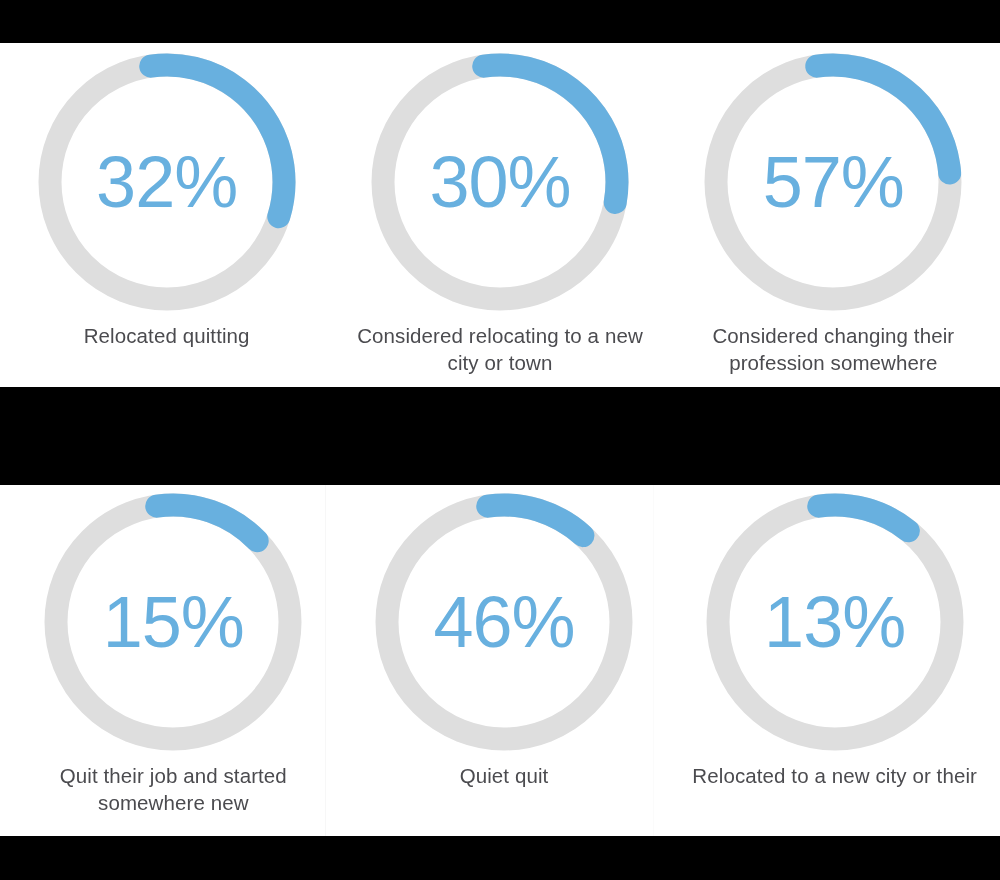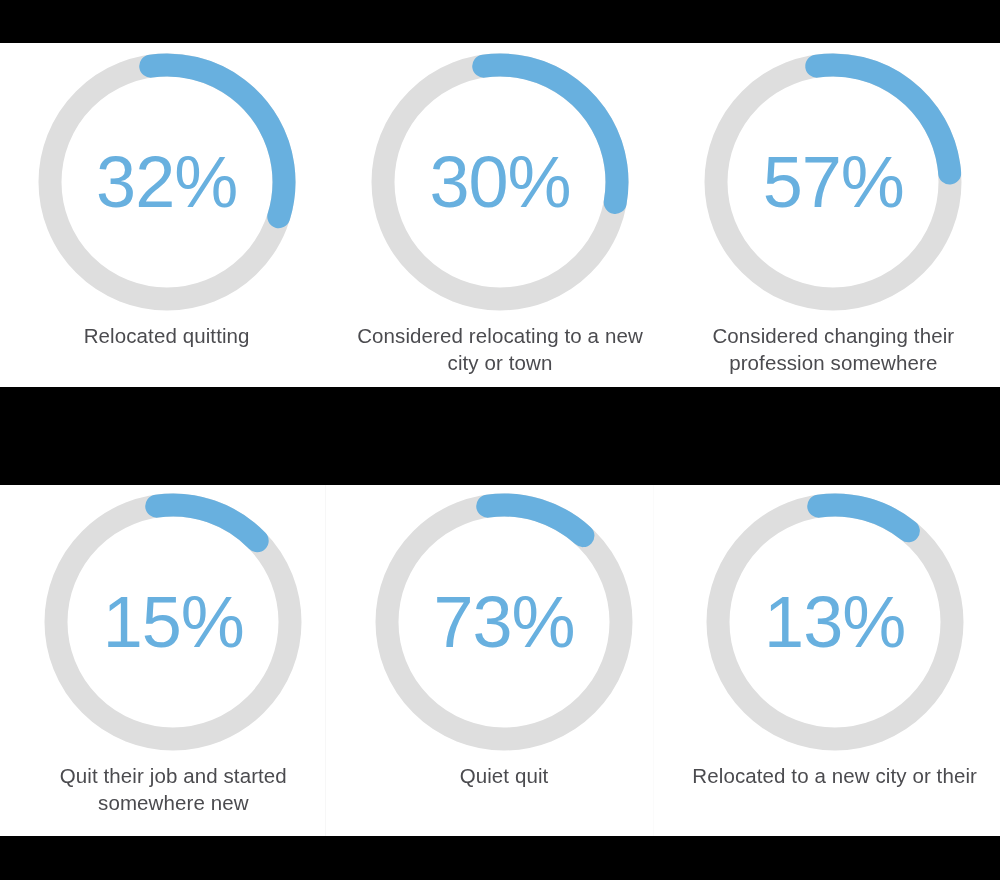--- a/index.html
+++ b/index.html
@@ -178,21 +178,21 @@
       </div>
       <div class="stat-label" style="color: rgb(75, 75, 79);">Quit their job and started somewhere new</div>
     </div>
 
     <div class="stat">
       <div class="donut-wrap">
         <svg viewBox="0 0 262 262">
           <circle cx="131" cy="131" r="117" fill="none" stroke="#dedede" stroke-width="23"></circle>
           <circle class="donut-arc" cx="131" cy="131" r="117" fill="none" stroke="#68b0df" stroke-width="23" stroke-linecap="round" transform="rotate(-98 131 131)" stroke-dasharray="102.91857533160163 632.2141056084099"></circle>
         </svg>
-        <div class="donut-value" style="color: rgb(104, 176, 223);">73%</div>
+        <div class="donut-value" style="color: rgb(104, 176, 223);">46%</div>
       </div>
       <div class="stat-label" style="color: rgb(75, 75, 79);">Quiet quit</div>
     </div>
 
     <div class="stat">
       <div class="donut-wrap">
         <svg viewBox="0 0 262 262">
           <circle cx="131" cy="131" r="117" fill="none" stroke="#dedede" stroke-width="23"></circle>
           <circle class="donut-arc" cx="131" cy="131" r="117" fill="none" stroke="#68b0df" stroke-width="23" stroke-linecap="round" transform="rotate(-98 131 131)" stroke-dasharray="95.56724852220151 639.5654324178101"></circle>
         </svg>

